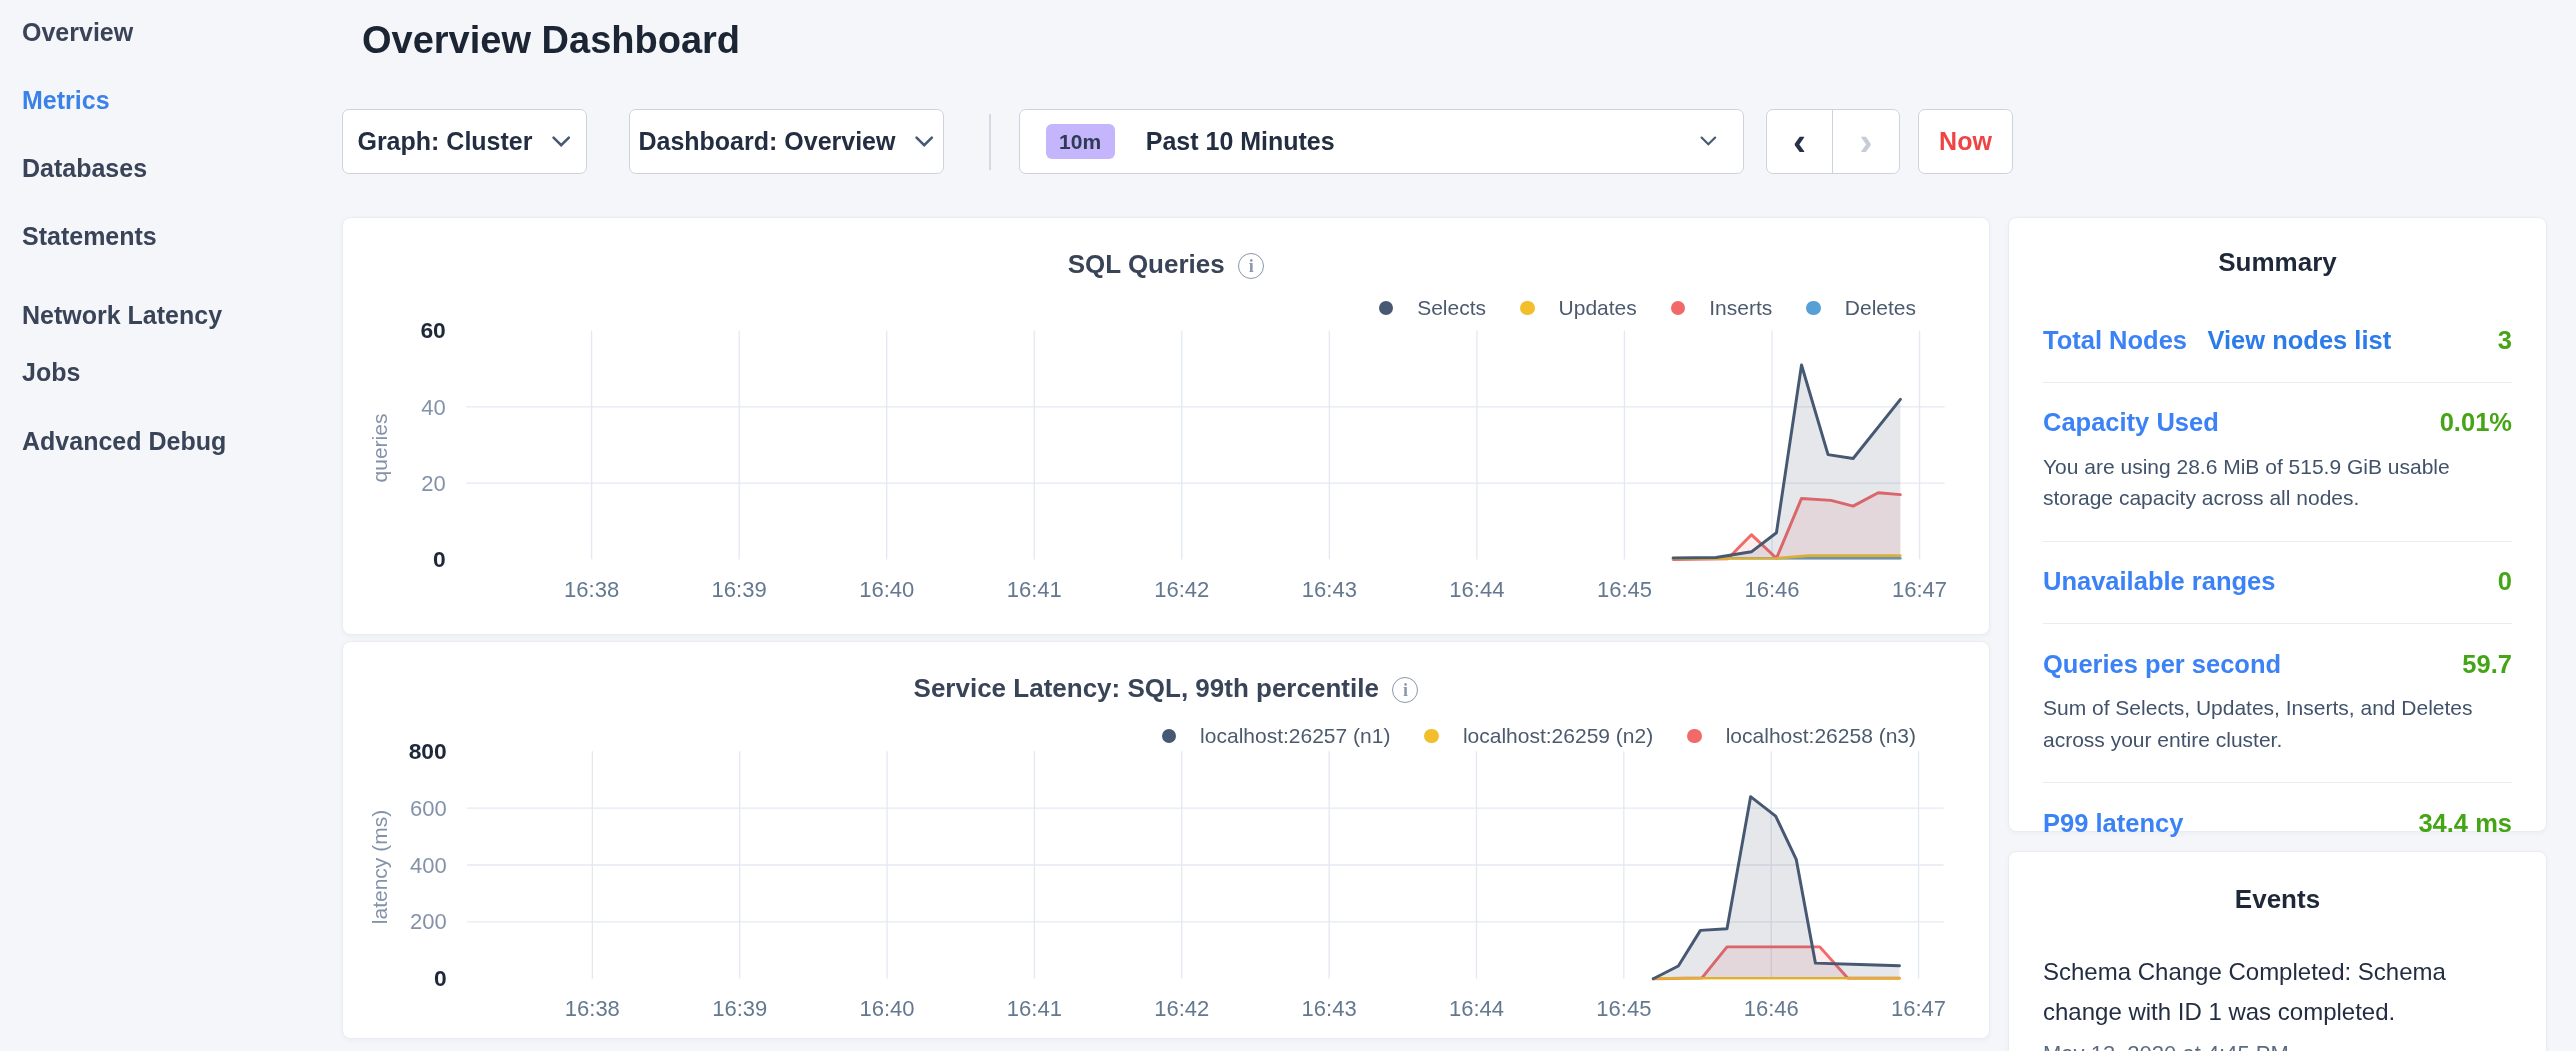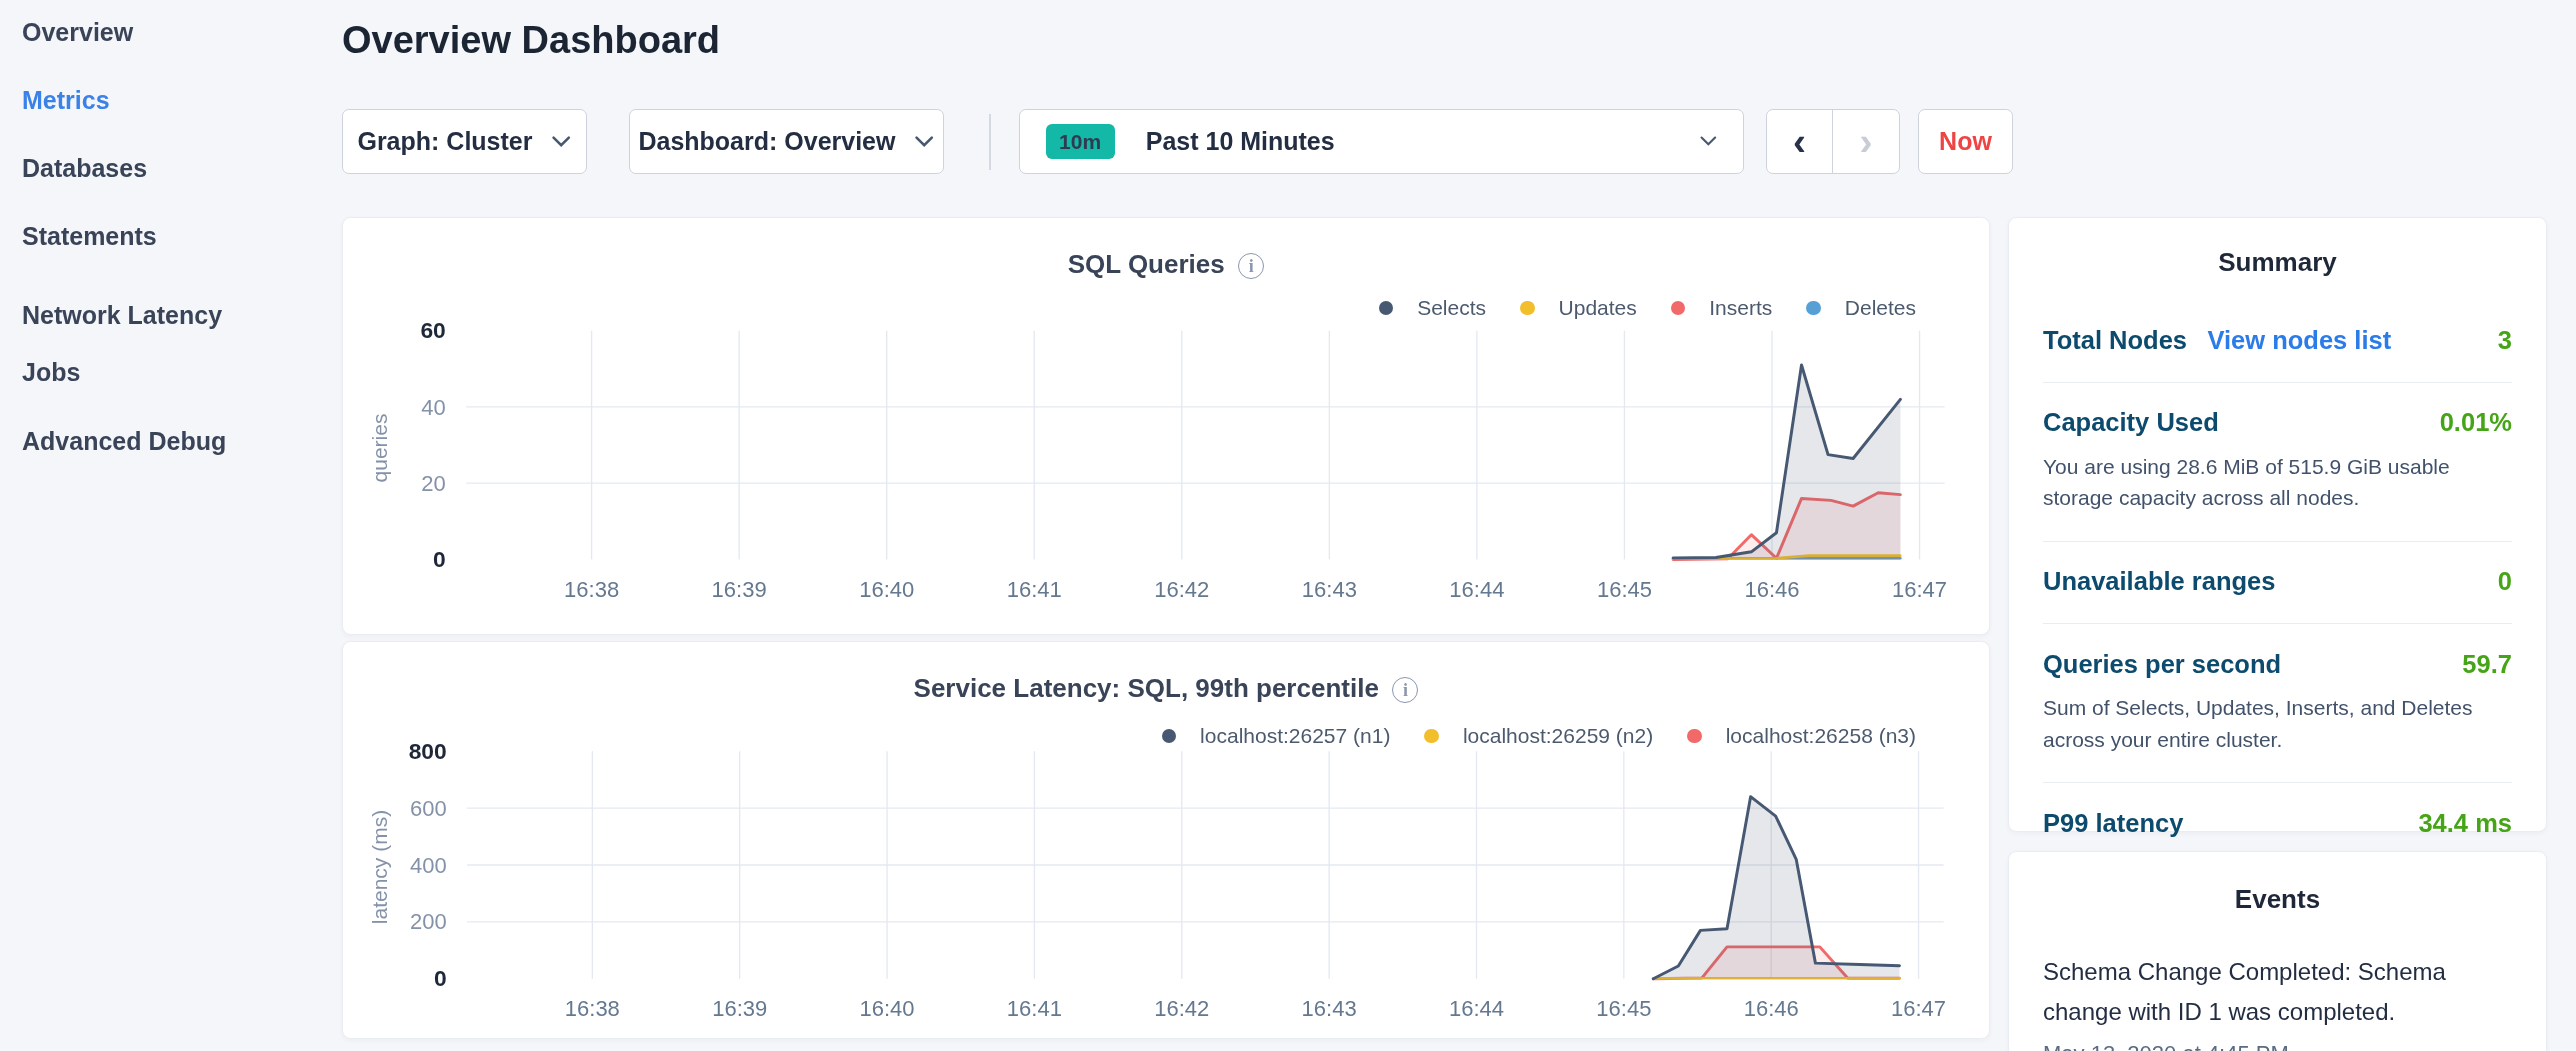--- a/index.html
+++ b/index.html
@@ -6,32 +6,32 @@
   html,body { background:#F5F6FA; }
   body { font-family:"Liberation Sans", sans-serif; color:#3A4458; }
   #page { position:relative; width:2576px; height:1051px; overflow:hidden; background:#F5F6FA;padding-left:31px; }
 
   
   .sidebar-item { position:absolute; left:22px; height:34px; line-height:34px;
     font-size:25px; font-weight:600; color:#3A4458; cursor:pointer; white-space:nowrap; }
   .sidebar-item.active { color:#3B82E8; }
 
   
-  .page-title { position:absolute; left:342px; top:18.7px; font-size:38px; font-weight:600; color:#1C2533; }
+  .page-title { position:absolute; left:362px; top:18.7px; font-size:38px; font-weight:600; color:#1C2533; }
 
   
   .btn { position:absolute; top:109px; height:65px; background:#fff;
     border:1.3px solid #CDD2DC; border-radius:6.8px; display:flex; align-items:center;
     justify-content:center; font-size:25px; font-weight:700; color:#242E42; cursor:pointer; }
   .btn .chev { margin-left:18.7px; display:inline-flex; }
   #graph-btn { left:342px; width:245px; }
   #dash-btn  { left:629px; width:315px; }
   .toolbar-divider { position:absolute; left:989px; top:114px; width:1.7px; height:56px; background:#D5D9E2; }
   #time-select { left:1019px; width:725px; justify-content:flex-start; padding:0 25.5px; }
-  .time-badge { background:#14b8a6; border-radius:6px; padding:5.1px 13.6px; font-size:21px;
+  .time-badge { background:#c4b5fd; border-radius:6px; padding:5.1px 13.6px; font-size:21px;
     font-weight:700; color:#2F3B50; margin-right:31px; }
   #time-select .chev { margin-left:auto; }
   #arrow-group { left:1766px; width:134px; padding:0; overflow:hidden; }
   .arrow-half { width:50%; height:100%; display:flex; align-items:center; justify-content:center;
     font-size:39px; font-weight:700; cursor:pointer; }
   #prev-arrow { color:#27324A; border-right:1.3px solid #CDD2DC; }
   #next-arrow { color:#C7CCD7; }
   #now-btn { left:1918px; width:95px; color:#ef4444; }
 
   
@@ -62,21 +62,21 @@
     transform:rotate(-90deg); }
   #sql-card .unit-label { left:-78px; top:218px; }
   #latency-card .unit-label { left:-78px; top:213px; }
 
   
   .panel-title { text-align:center; font-size:26px; font-weight:700; color:#1F2839; }
   #summary-card .panel-title { margin-bottom:22px; }
   .srow { padding:25.5px 0 27px 0; border-bottom:1.3px solid #E9ECF2; }
   .srow:last-child { border-bottom:none; }
   .srow-main { display:flex; align-items:baseline; }
-  .srow-label { font-size:25.5px; font-weight:700; color:#0c4a6e; }
+  .srow-label { font-size:25.5px; font-weight:700; color:#3b82f6; }
   .srow-link { font-size:25.5px; font-weight:600; color:#2B7CE9; margin-left:20.4px; cursor:pointer; }
   .srow-value { margin-left:auto; font-size:25.5px; font-weight:700; color:#46A417; white-space:nowrap; }
   .srow-caption { margin-top:13.6px; font-size:21px; line-height:1.5; color:#42526B; }
 
   
   #events-card .panel-title { margin-bottom:37px; }
   .event-text { font-size:24px; line-height:1.67; color:#242E42; }
   .event-time { margin-top:8.5px; font-size:22px; color:#5A6B82; }
 </style>
 </head>

